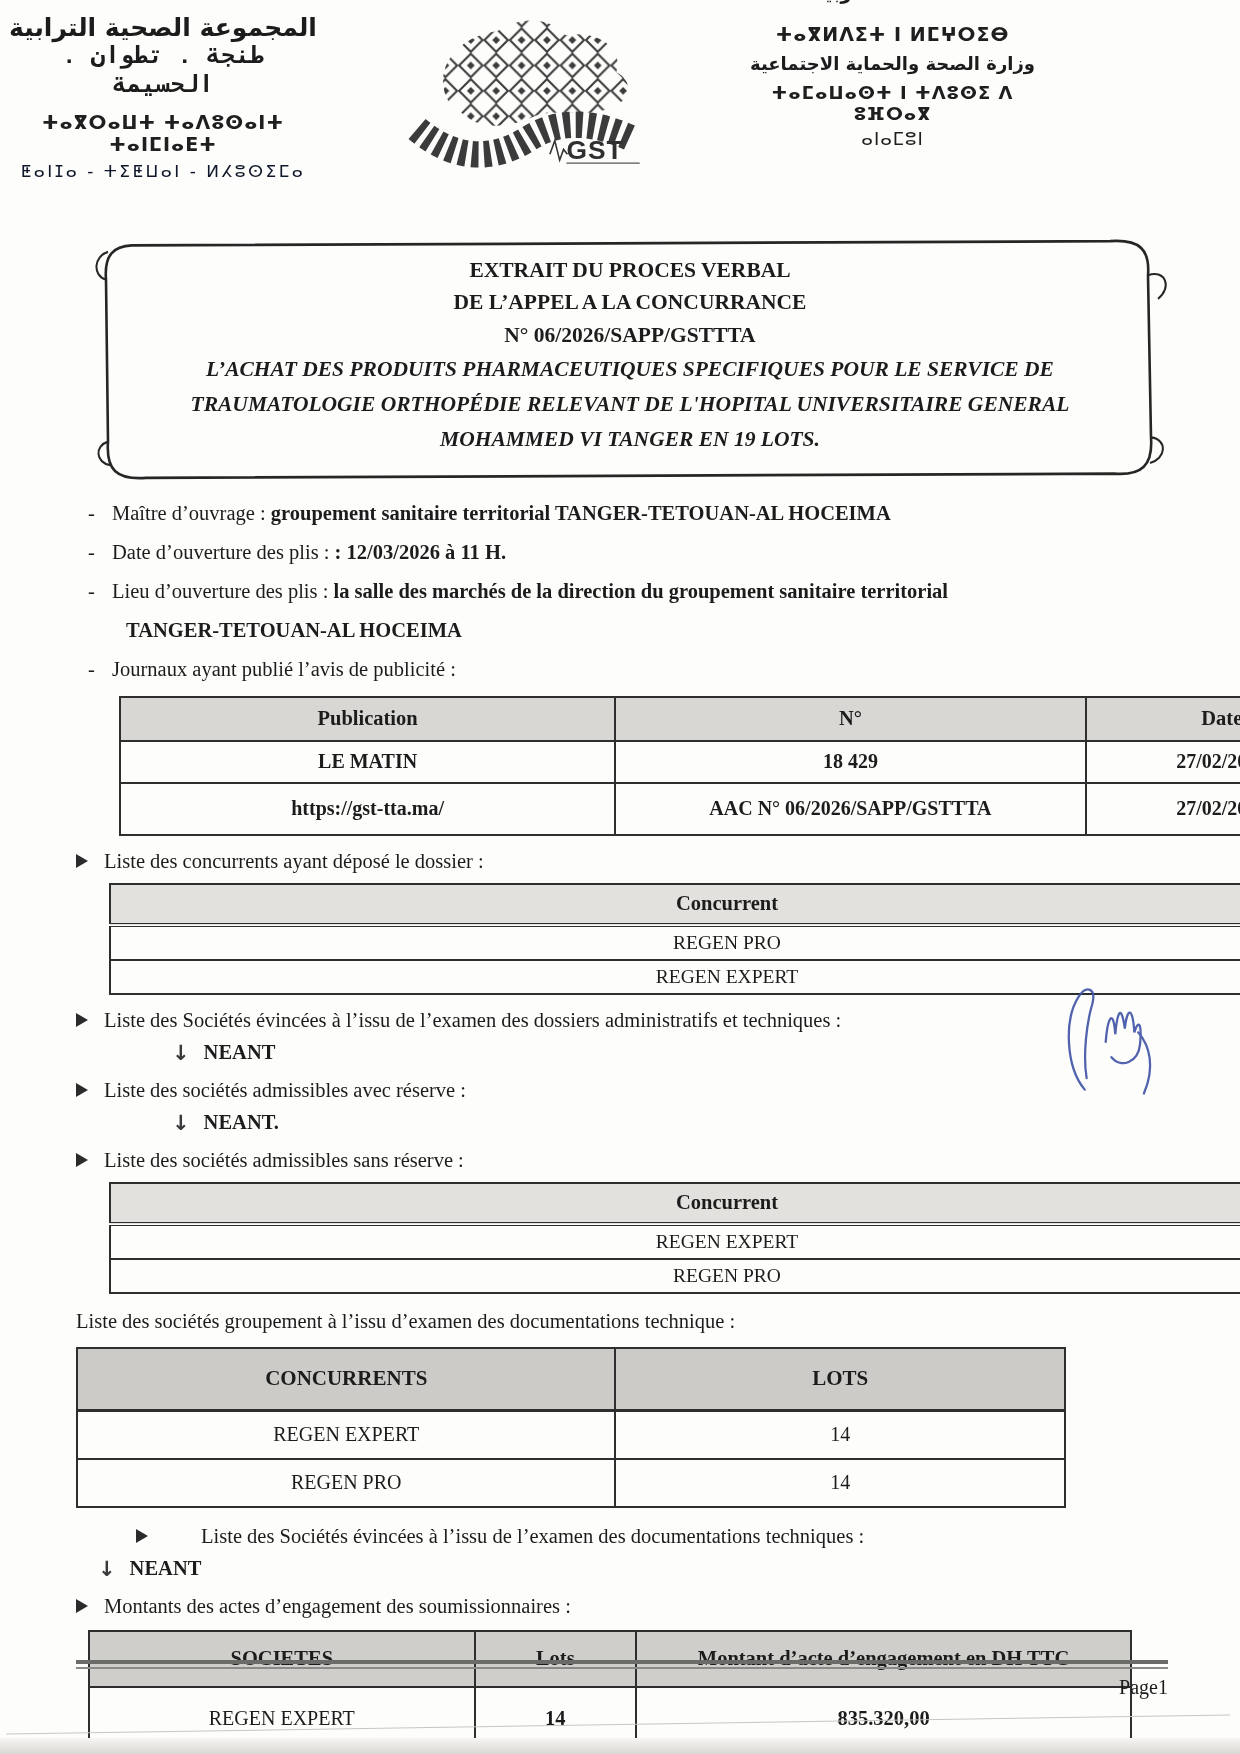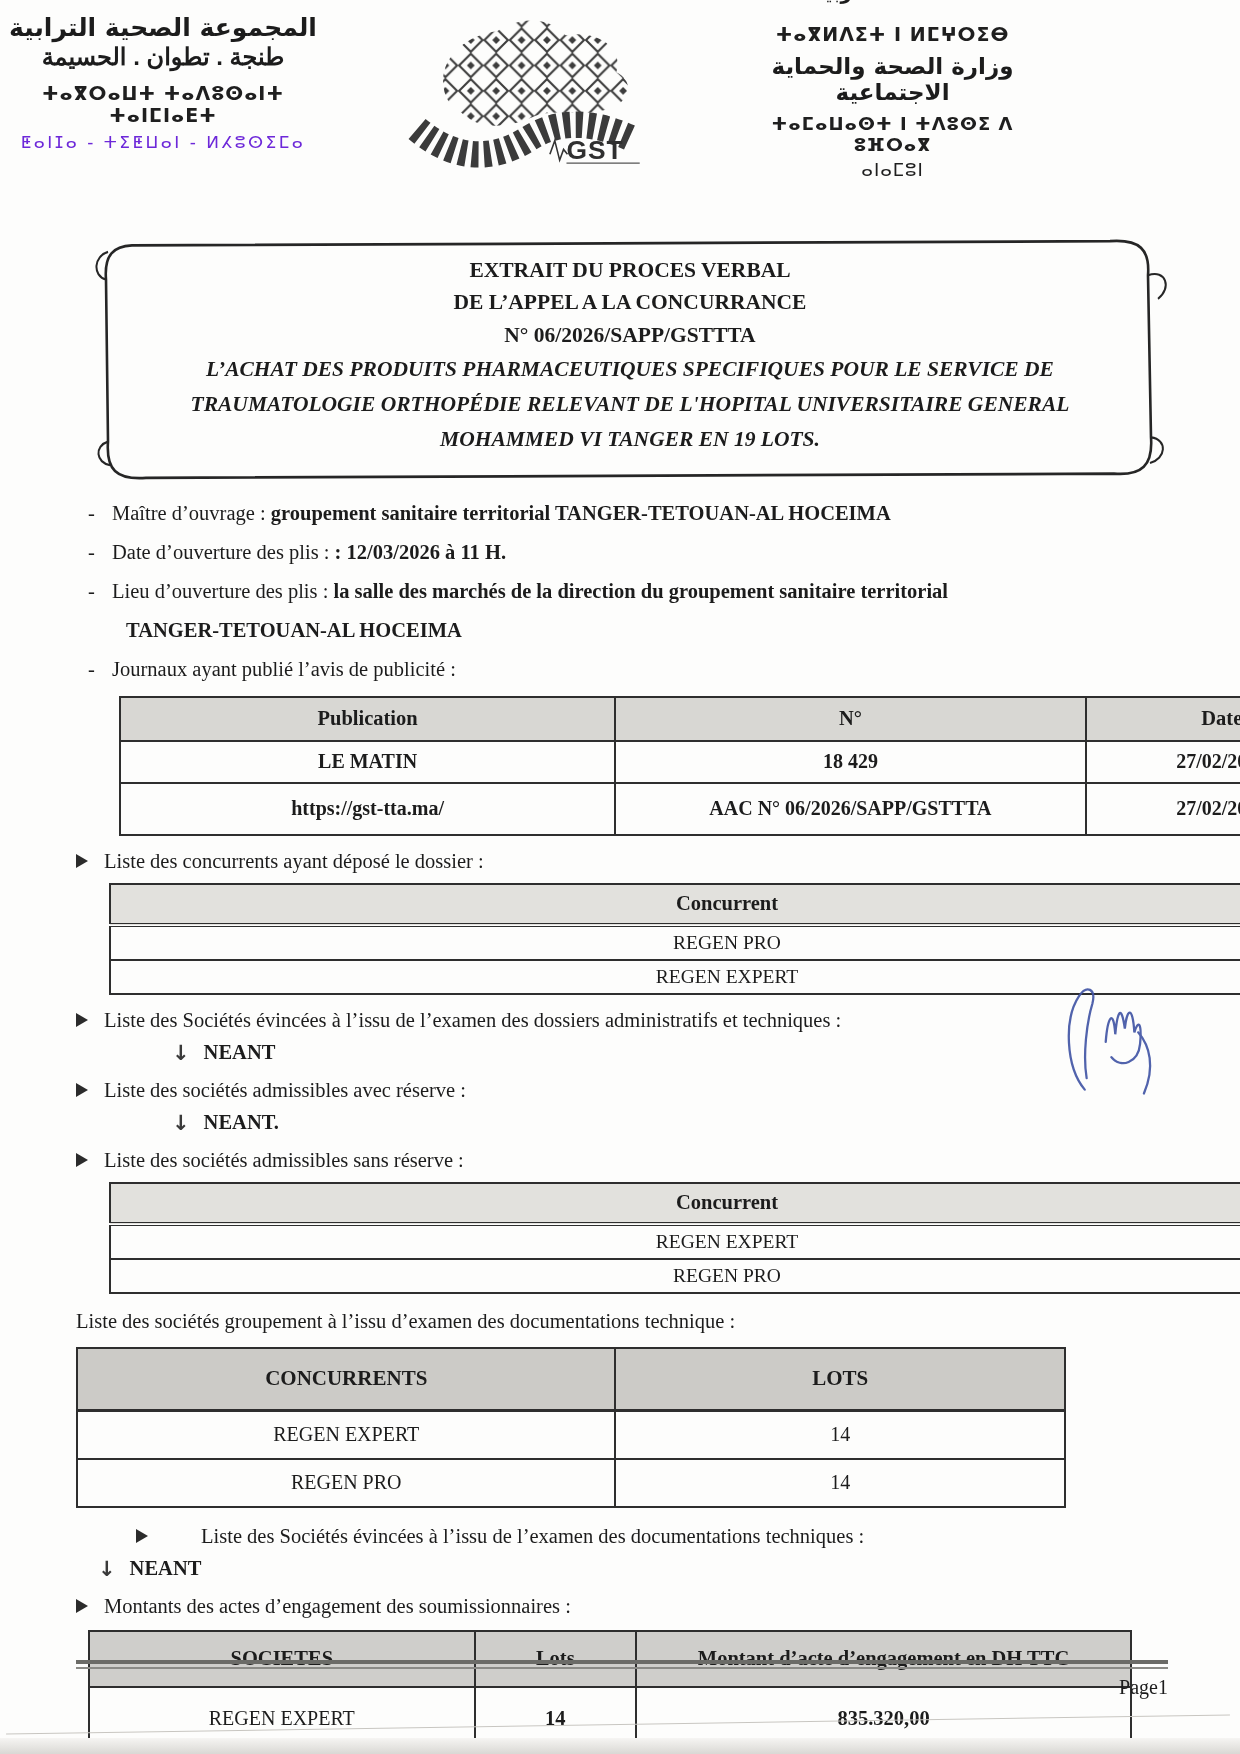--- a/index.html
+++ b/index.html
@@ -2,29 +2,29 @@
 <html><head>
 <meta charset="utf-8">
 <style>
   html,body{margin:0;padding:0;background:#ffffff;}
   .page{position:relative;width:1240px;height:1754px;background:#fdfdfc;overflow:hidden;
         font-family:"Liberation Serif",serif;color:#1c1c1c;box-sizing:border-box;}
   
   .hdr{position:relative;height:170px;}
   .hdr-left{position:absolute;left:8px;top:12px;width:310px;text-align:center;}
   .hdr-left .ar1{font-family:"DejaVu Sans",sans-serif;font-weight:bold;font-size:25px;line-height:1.25;direction:rtl;}
-  .hdr-left .ar2{font-family:Liberation Sans, sans-serif;font-weight:bold;font-size:24px;line-height:1.2;direction:rtl;}
+  .hdr-left .ar2{font-family:Liberation Mono, monospace;font-weight:bold;font-size:24px;line-height:1.2;direction:rtl;}
   .hdr-left .tf1{font-family:"DejaVu Sans",sans-serif;font-weight:bold;font-size:19px;letter-spacing:1px;margin-top:10px;color:#1f1f1f;}
-  .hdr-left .tf2{font-family:"DejaVu Sans",sans-serif;font-size:17px;letter-spacing:2.5px;margin-top:6px;color:#6d28d9;}
+  .hdr-left .tf2{font-family:"DejaVu Sans",sans-serif;font-size:17px;letter-spacing:2.5px;margin-top:6px;color:#0f172a;}
   .hdr-logo{position:absolute;left:402px;top:2px;width:245px;height:166px;}
   .hdr-right{position:absolute;left:735px;top:0;width:315px;text-align:center;}
   .clip-ar{height:11px;overflow:hidden;}
   .clip-ar span{display:block;margin-top:-20px;font-family:"DejaVu Sans",sans-serif;font-weight:bold;font-size:20px;direction:rtl;}
   .hdr-right .tf{font-family:"DejaVu Sans",sans-serif;font-weight:bold;font-size:19px;letter-spacing:1px;margin-top:12px;color:#1f1f1f;}
-  .hdr-right .ar{font-family:"DejaVu Sans",sans-serif;font-weight:bold;font-size:23px;direction:rtl;margin-top:8px;}
+  .hdr-right .ar{font-family:"DejaVu Sans",sans-serif;font-weight:bold;font-size:18px;direction:rtl;margin-top:8px;}
   .hdr-right .tf2{font-family:"DejaVu Sans",sans-serif;font-weight:bold;font-size:18px;letter-spacing:1px;margin-top:8px;color:#1f1f1f;}
   .hdr-right .tf3{font-family:"DejaVu Sans",sans-serif;font-weight:normal;font-size:18px;letter-spacing:1px;margin-top:4px;color:#1f1f1f;}
   
   .content{padding:0 72px 0 76px;}
   
   .banner{position:relative;margin:62px 0 0 26px;width:1056px;box-sizing:border-box;
           padding:22px 30px;text-align:center;}
   .banner-border{position:absolute;left:-14px;top:-10px;width:1084px;height:calc(100% + 22px);pointer-events:none;}
   .bl{font-weight:bold;font-size:21.5px;line-height:1.5;}
   .bsub{font-weight:bold;font-style:italic;font-size:21.5px;line-height:1.55;margin-top:2px;}

